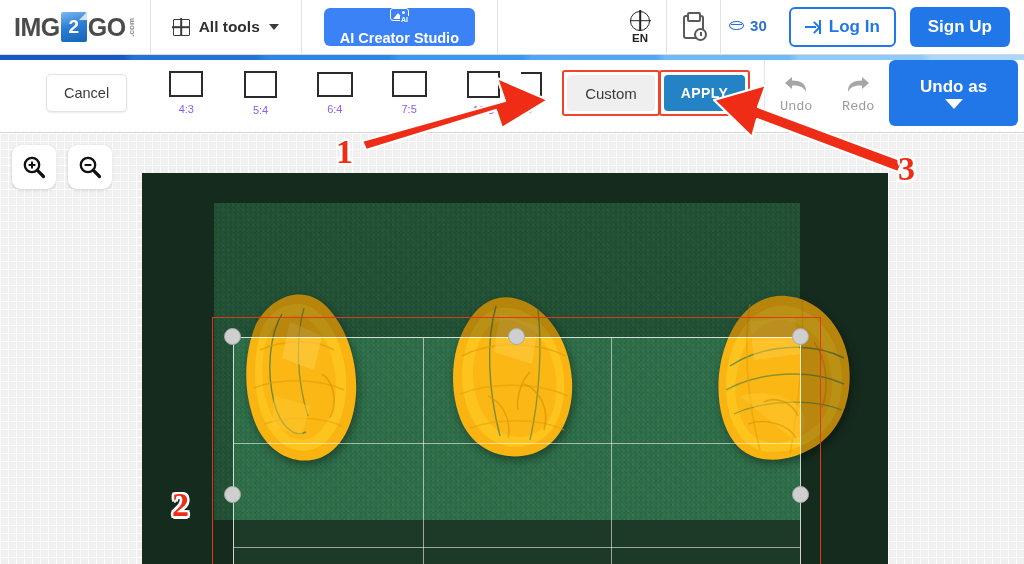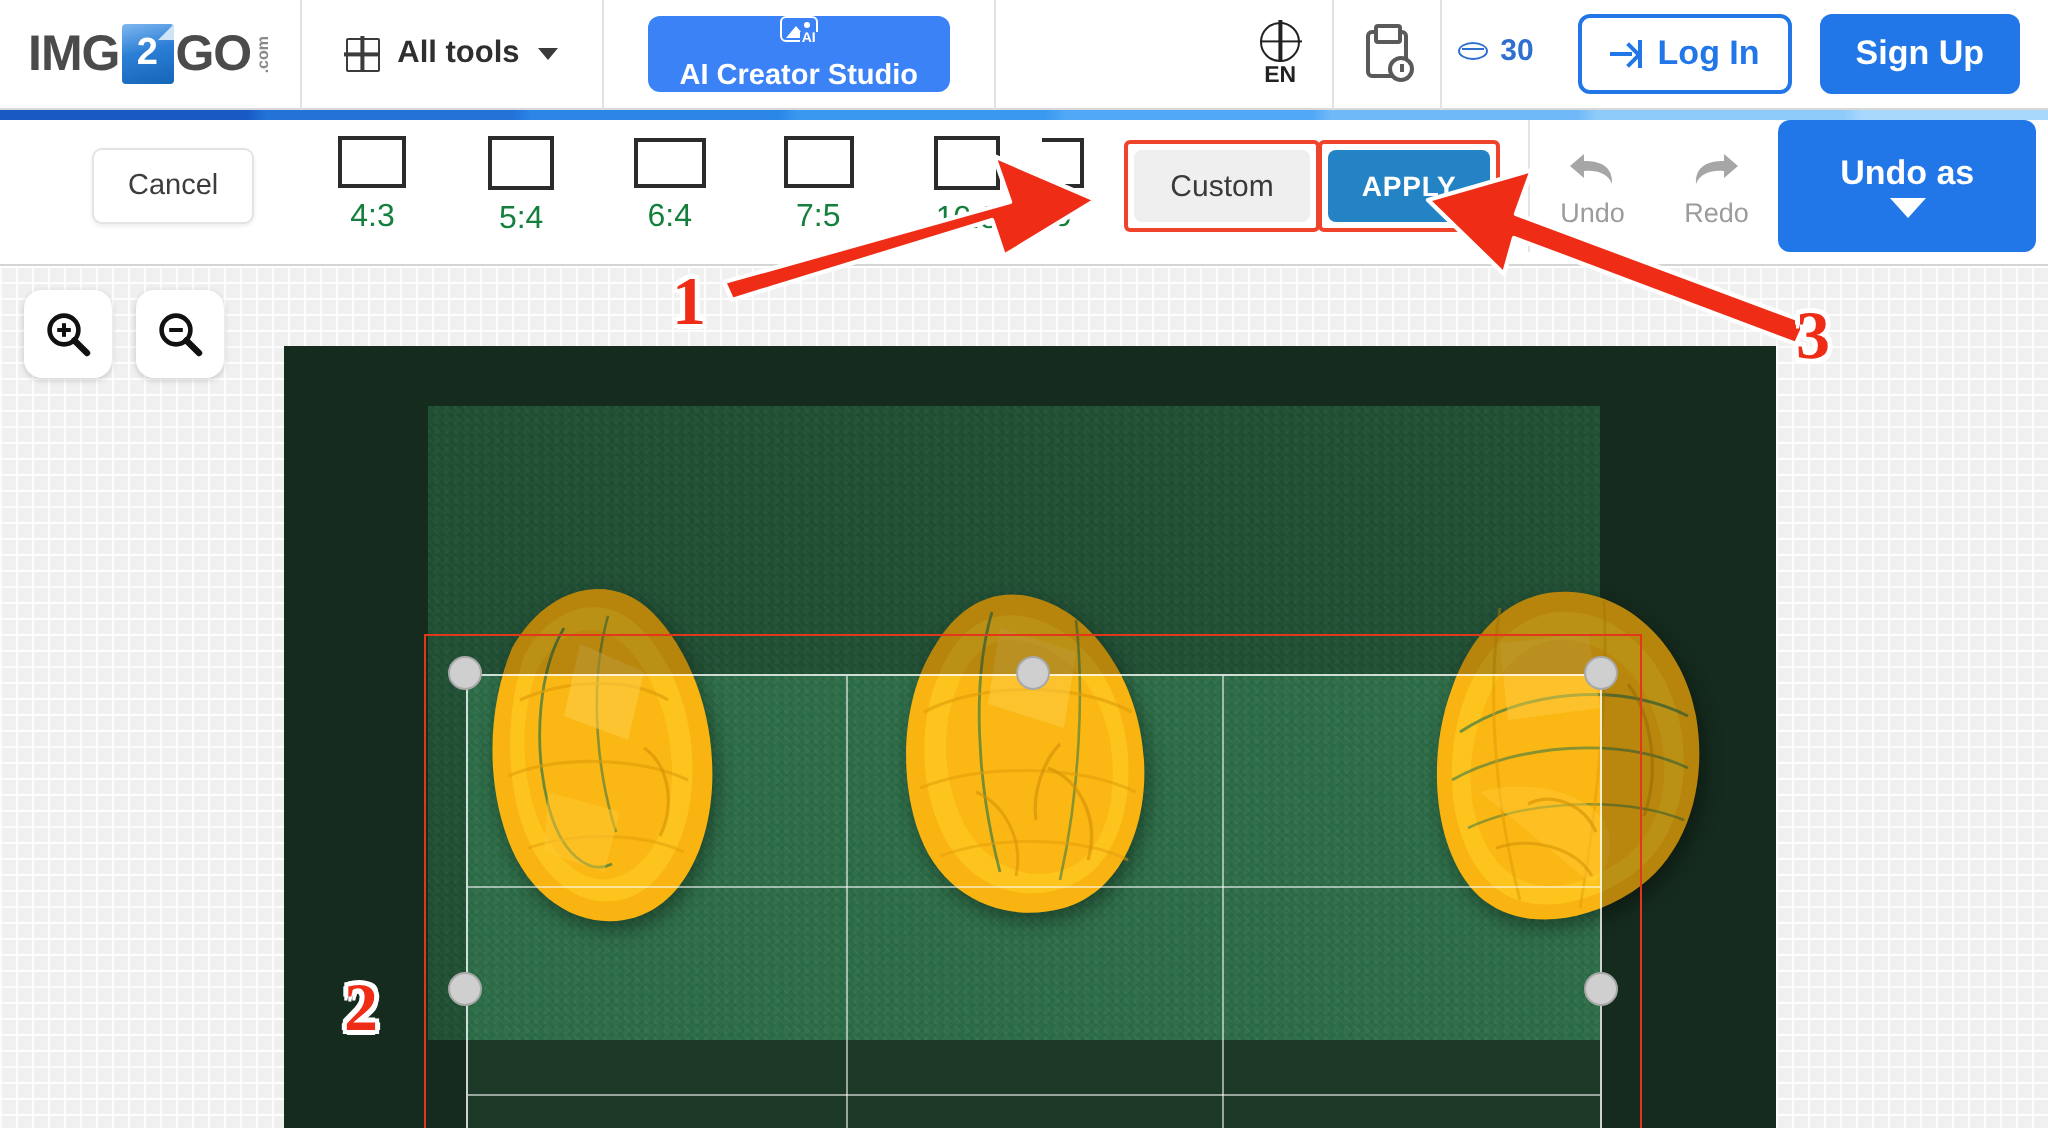--- a/index.html
+++ b/index.html
@@ -118,37 +118,37 @@
 
   .cancel-btn {
     margin-left: 46px; background: #fff; border: 1px solid #e3e3e3; border-radius: 5px;
     height: 38px; padding: 0 17px; font-size: 14.5px; color: #3c3c3c;
     cursor: pointer; font-family: inherit; box-shadow: 0 1px 2px rgba(0,0,0,.08);
   }
 
   .ratios { display: flex; align-items: center; margin-left: 22px; overflow: hidden; }
   .ratio { width: 75px; display: flex; flex-direction: column; align-items: center; gap: 6px; cursor: pointer; }
   .ratio .box { border: 2.5px solid #2b2b2b; background: #fff; }
-  .ratio .cap { font-size: 16px; color: #15803d; }
+  .ratio .cap { font-size: 11px; color: #8b5cf6; }
 
   .custom-group { display: flex; align-items: flex-end; margin-left: 4px; }
   .hl-red { border: 2px solid #f0432b; border-radius: 3px; padding: 3px; }
   .custom-btn {
     background: #efefef; border: none; border-radius: 4px; height: 36px; padding: 0 18px;
     font-size: 15px; color: #3a3a3a; cursor: pointer; font-family: inherit;
   }
   .apply-btn {
     background: #2483c5; border: none; border-radius: 4px; height: 36px; padding: 0 17px;
     font-size: 14px; font-weight: bold; color: #fff; cursor: pointer; font-family: inherit;
     letter-spacing: .4px;
   }
 
   .tb-div { width: 1px; height: 66px; background: #e4e4e4; margin-left: 14px; }
 
-  .ur-group { display: flex; align-items: center; }
+  .ur-group { display: flex; align-items: center; font-family: Liberation Mono, monospace; }
   .ur { width: 62px; display: flex; flex-direction: column; align-items: center; gap: 1px; cursor: pointer; }
   .ur .cap { font-size: 13.5px; color: #9c9c9c; }
   .ur svg { display: block; }
 
   .tb-spacer { flex: 1; }
   .saveas-btn {
     background: #2176e8; color: #fff; border: none; border-radius: 6px;
     width: 130px; height: 66px; display: flex; flex-direction: column;
     align-items: center; justify-content: center; gap: 2px;
     font-size: 17px; font-weight: bold; cursor: pointer; font-family: inherit;

